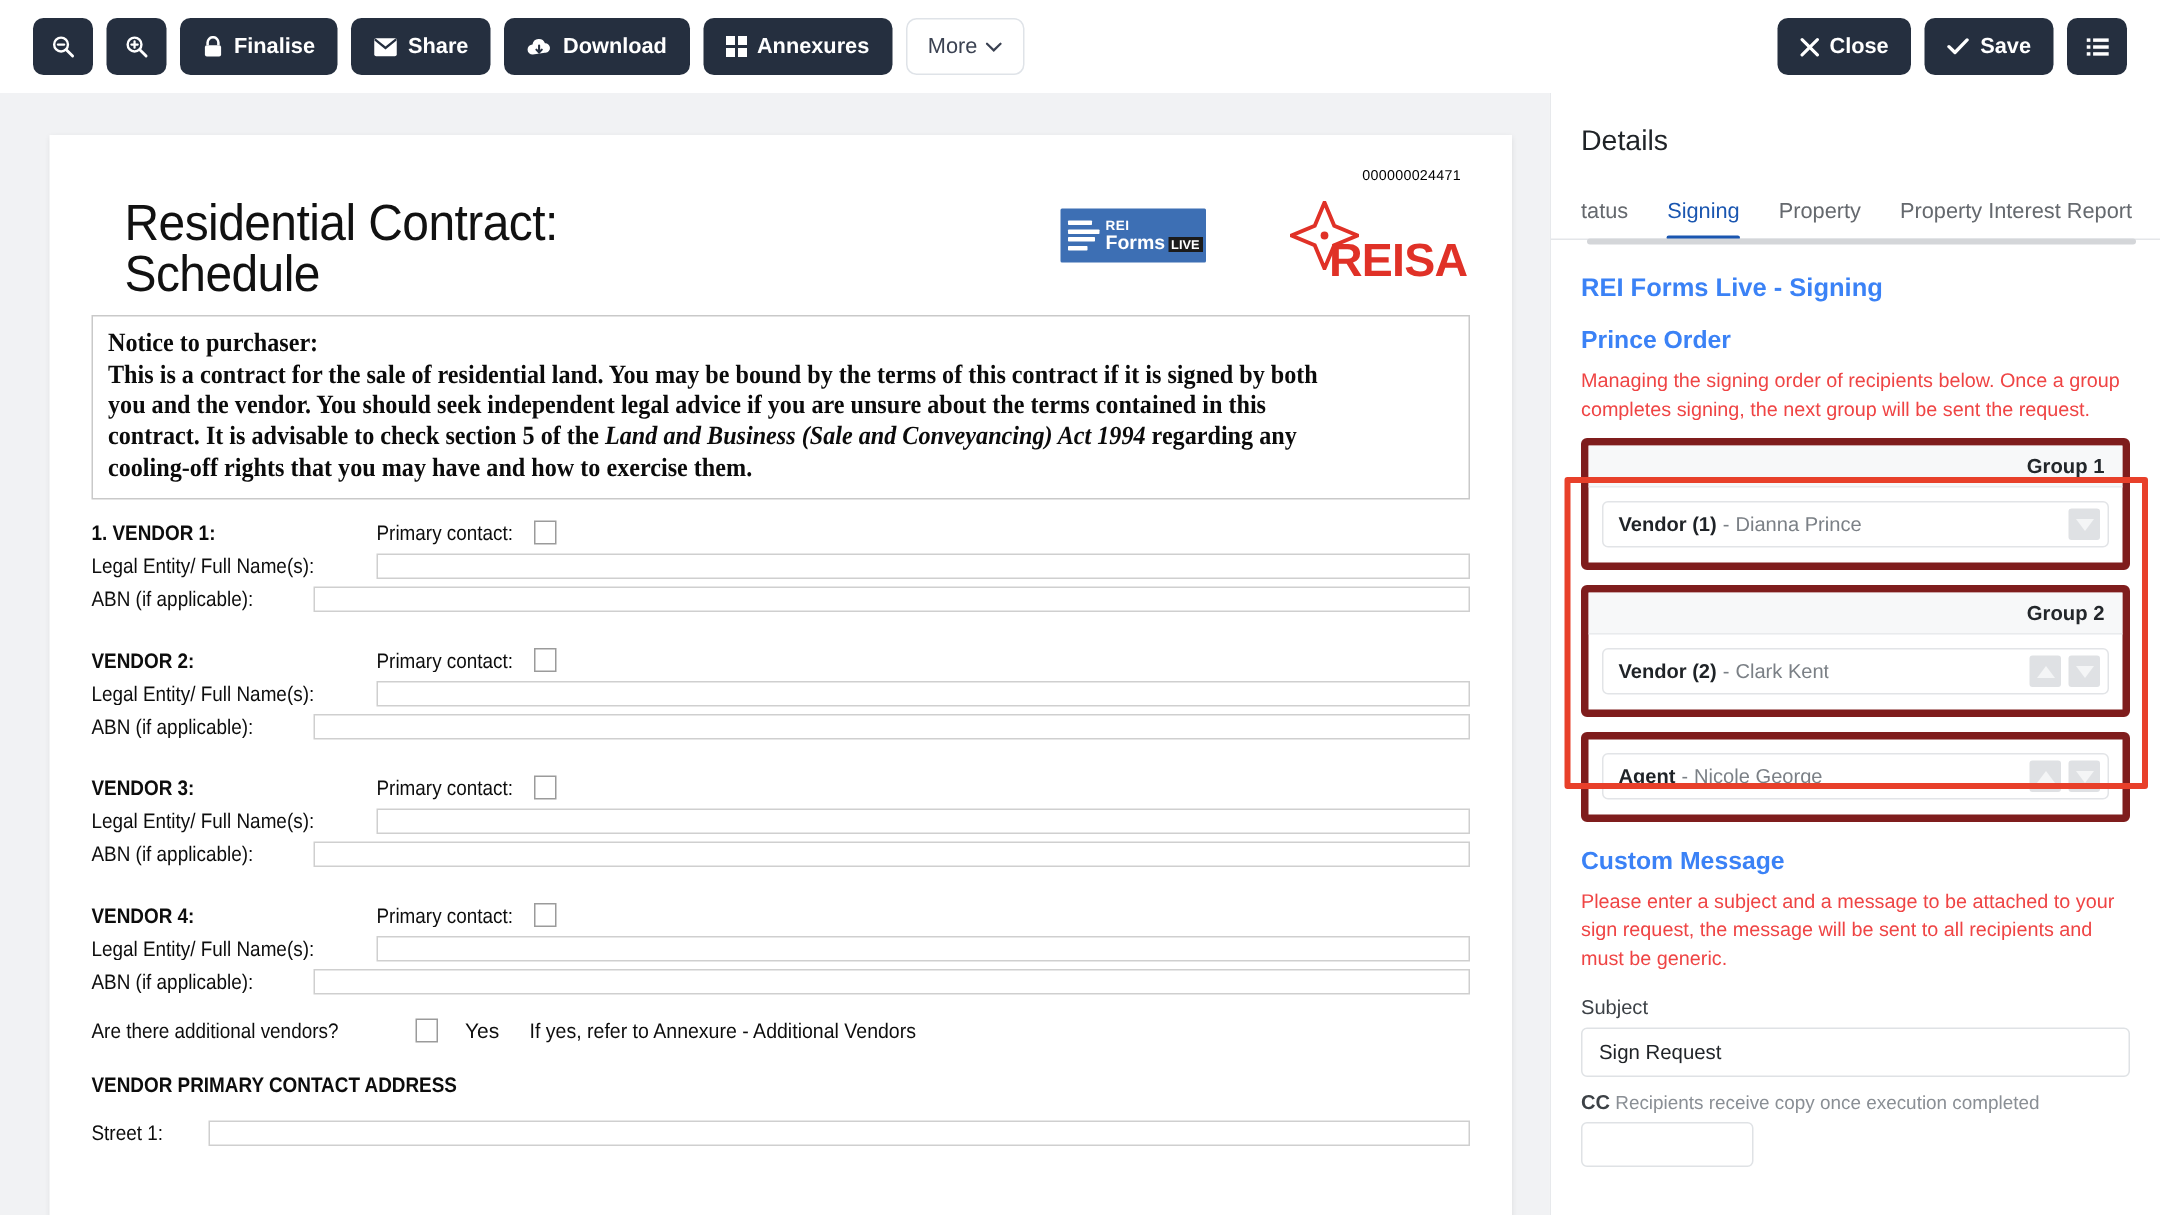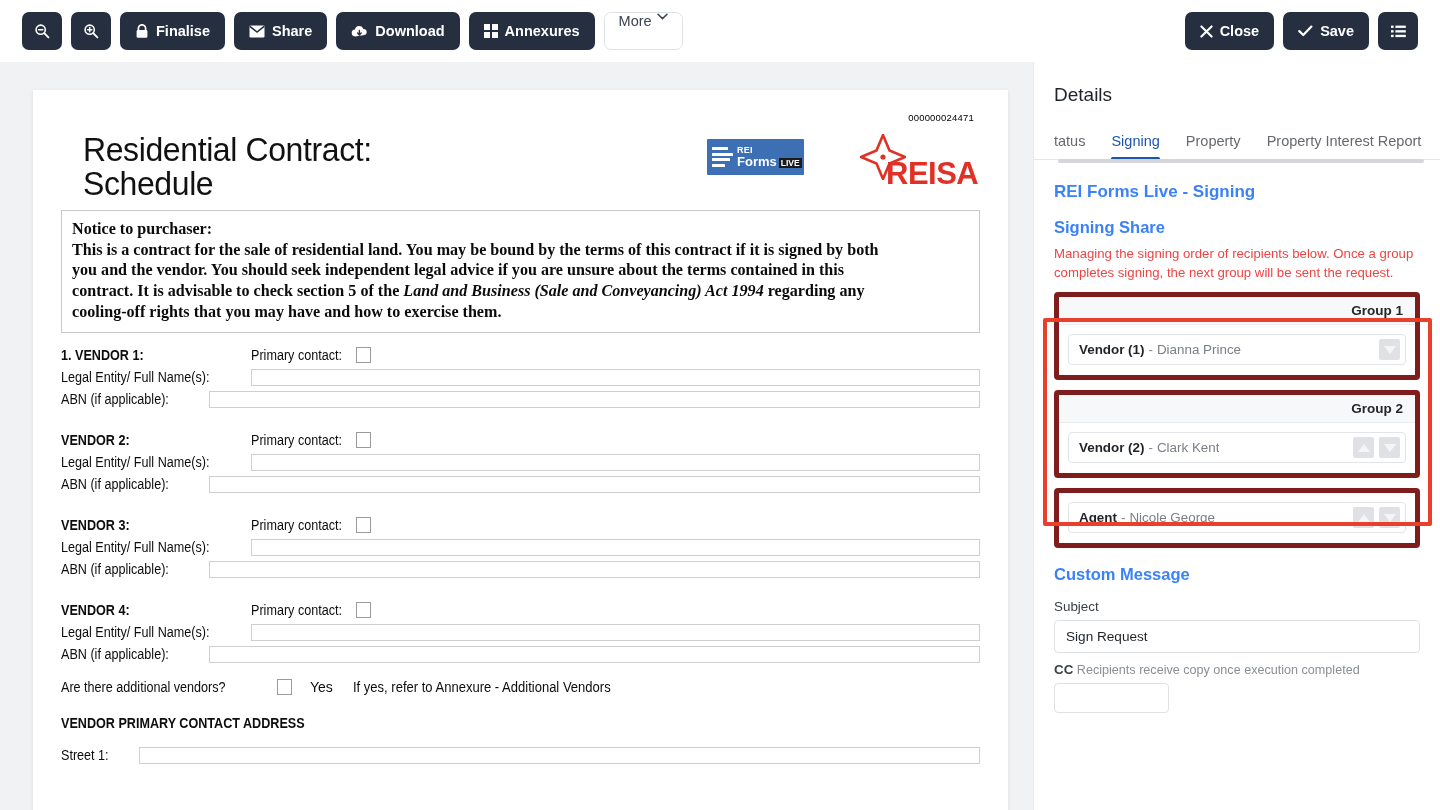--- a/index.html
+++ b/index.html
@@ -21,21 +21,21 @@
   .btn-dark {
     background: #252f3f; color: #ffffff; border: none; border-radius: 7px;
     height: 38px; padding: 0 15px; font-size: 14.5px; font-weight: 700;
     display: inline-flex; align-items: center; gap: 7px; cursor: pointer;
     font-family: "Liberation Sans", sans-serif; white-space: nowrap;
   }
   .btn-dark.sq { width: 40px; padding: 0; justify-content: center; }
   .btn-light {
     background: #ffffff; color: #3b4252; border: 1px solid #dfe3e8; border-radius: 7px;
     height: 38px; padding: 0 14px; font-size: 14.5px; font-weight: 400;
-    display: inline-flex; gap: 5px; cursor: pointer;
+    display: inline-flex; align-items: center; gap: 5px; cursor: pointer;
     font-family: "Liberation Sans", sans-serif;
   }
   .btn-dark svg, .btn-light svg { display: block; }
 
   
   #doc-area {
     position: absolute; top: 62px; left: 0; width: 1033px; height: 748px;
     background: #f1f2f4; overflow: hidden;
   }
   #page {
@@ -437,21 +437,21 @@
     <div class="tab active">Signing</div>
     <div class="tab">Property</div>
     <div class="tab">Property Interest Report</div>
     <div id="tab-scrollbar"></div>
   </div>
 
   <div id="panel-body">
 
     <div class="sec-title" style="font-size:17px">REI Forms Live - Signing</div>
 
-    <div class="sec-title" style="margin-top:16px">Signing Share</div>
+    <div class="sec-title" style="margin-top:16px">Prince Order</div>
     <div class="sec-desc">Managing the signing order of recipients below. Once a group completes signing, the next group will be sent the request.</div>
 
     
     <div class="group-card">
       <div class="group-hd">Group 1</div>
       <div class="group-bd">
         <div class="recipient">
           <span class="rec-role">Vendor (1)</span>
           <span class="rec-name">-</span>
           <span class="rec-name">Dianna Prince</span>
@@ -500,20 +500,21 @@
               </button>
           </span>
         </div>
       </div>
     </div>
 
     <div id="highlight-box"></div>
 
     
     <div class="sec-title" style="margin-top:17px">Custom Message</div>
+    <div class="sec-desc">Please enter a subject and a message to be attached to your sign request, the message will be sent to all recipients and must be generic.</div>
 
     <div class="field-label">Subject</div>
     <input class="text-input" type="text" value="Sign Request" style="">
 
     <div class="cc-line">
       <b>CC</b>
       <span>Recipients receive copy once execution completed</span>
     </div>
     <input id="cc-input" type="text" value="" style="">
   </div>

